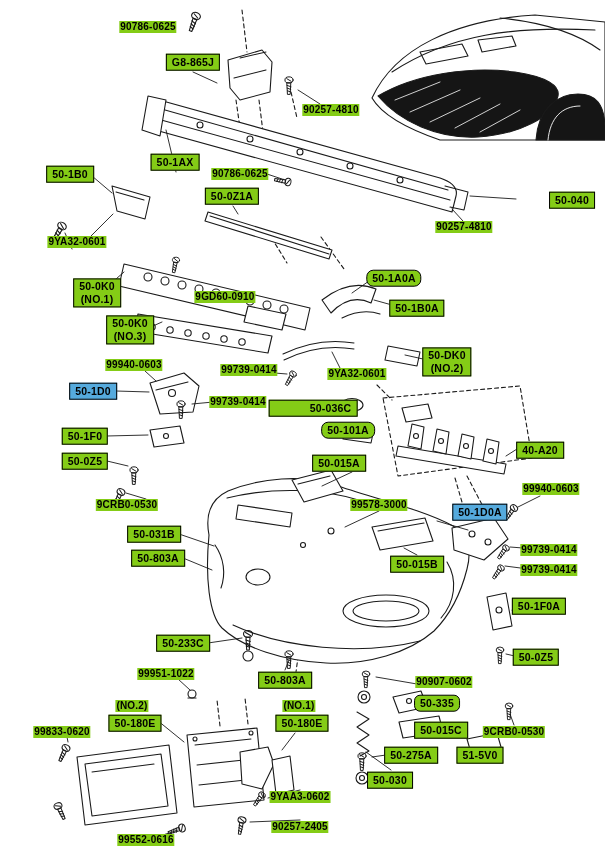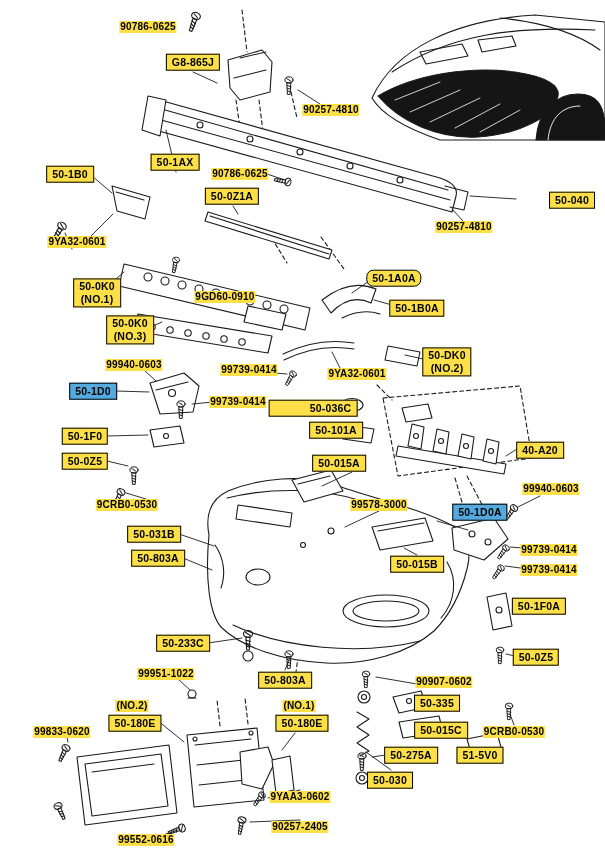--- a/index.html
+++ b/index.html
@@ -6,21 +6,21 @@
   .stage {
     position:relative; width:605px; height:850px; background:#ffffff;
     font-family:"Liberation Sans", sans-serif; overflow:hidden;
   }
   svg.art { position:absolute; left:0; top:0; }
   #labels-layer { position:absolute; left:0; top:0; width:100%; height:100%; }
   .part-label {
     position:absolute; transform:translate(-50%,-50%);
     font-size:10px; font-weight:700; color:#000;
     white-space:nowrap; text-align:center; line-height:1.2;
-    background:#fde047; padding:0 1px; letter-spacing:0.2px;
+    background:#84cc16; padding:0 1px; letter-spacing:0.2px;
   }
   .part-label.boxed {
     border:1.6px solid #000; padding:1px 5px; font-size:10.5px;
   }
   .part-label.highlighted { background: var(--highlight, #55aadd); }
   .part-label .ln { display:block; }
 </style>
 </head>
 <body>
 
@@ -312,21 +312,21 @@
       </div>
       <div class="part-label boxed highlighted" style="left: 93px; top: 391px;">
         <span class="ln">50-1D0</span>
       </div>
       <div class="part-label" style="left: 238px; top: 402px;">
         <span class="ln">99739-0414</span>
       </div>
       <div class="part-label boxed" style="left: 313px; top: 408px; padding-left: 40px;">
         <span class="ln">50-036C</span>
       </div>
-      <div class="part-label boxed" style="left: 336px; top: 430px;">
+      <div class="part-label boxed" style="left: 348px; top: 430px; border-radius: 7px;">
         <span class="ln">50-101A</span>
       </div>
       <div class="part-label boxed" style="left: 85px; top: 436px;">
         <span class="ln">50-1F0</span>
       </div>
       <div class="part-label boxed" style="left: 540px; top: 450px;">
         <span class="ln">40-A20</span>
       </div>
       <div class="part-label boxed" style="left: 85px; top: 461px;">
         <span class="ln">50-0Z5</span>
@@ -372,21 +372,21 @@
       </div>
       <div class="part-label" style="left: 166px; top: 674px;">
         <span class="ln">99951-1022</span>
       </div>
       <div class="part-label boxed" style="left: 285px; top: 680px;">
         <span class="ln">50-803A</span>
       </div>
       <div class="part-label" style="left: 444px; top: 682px;">
         <span class="ln">90907-0602</span>
       </div>
-      <div class="part-label boxed" style="left: 437px; top: 703px;">
+      <div class="part-label boxed" style="left: 437px; top: 703px; border-radius: 6px;">
         <span class="ln">50-335</span>
       </div>
       <div class="part-label" style="left: 132px; top: 706px;">
         <span class="ln">(NO.2)</span>
       </div>
       <div class="part-label" style="left: 299px; top: 706px;">
         <span class="ln">(NO.1)</span>
       </div>
       <div class="part-label boxed" style="left: 135px; top: 723px;">
         <span class="ln">50-180E</span>

